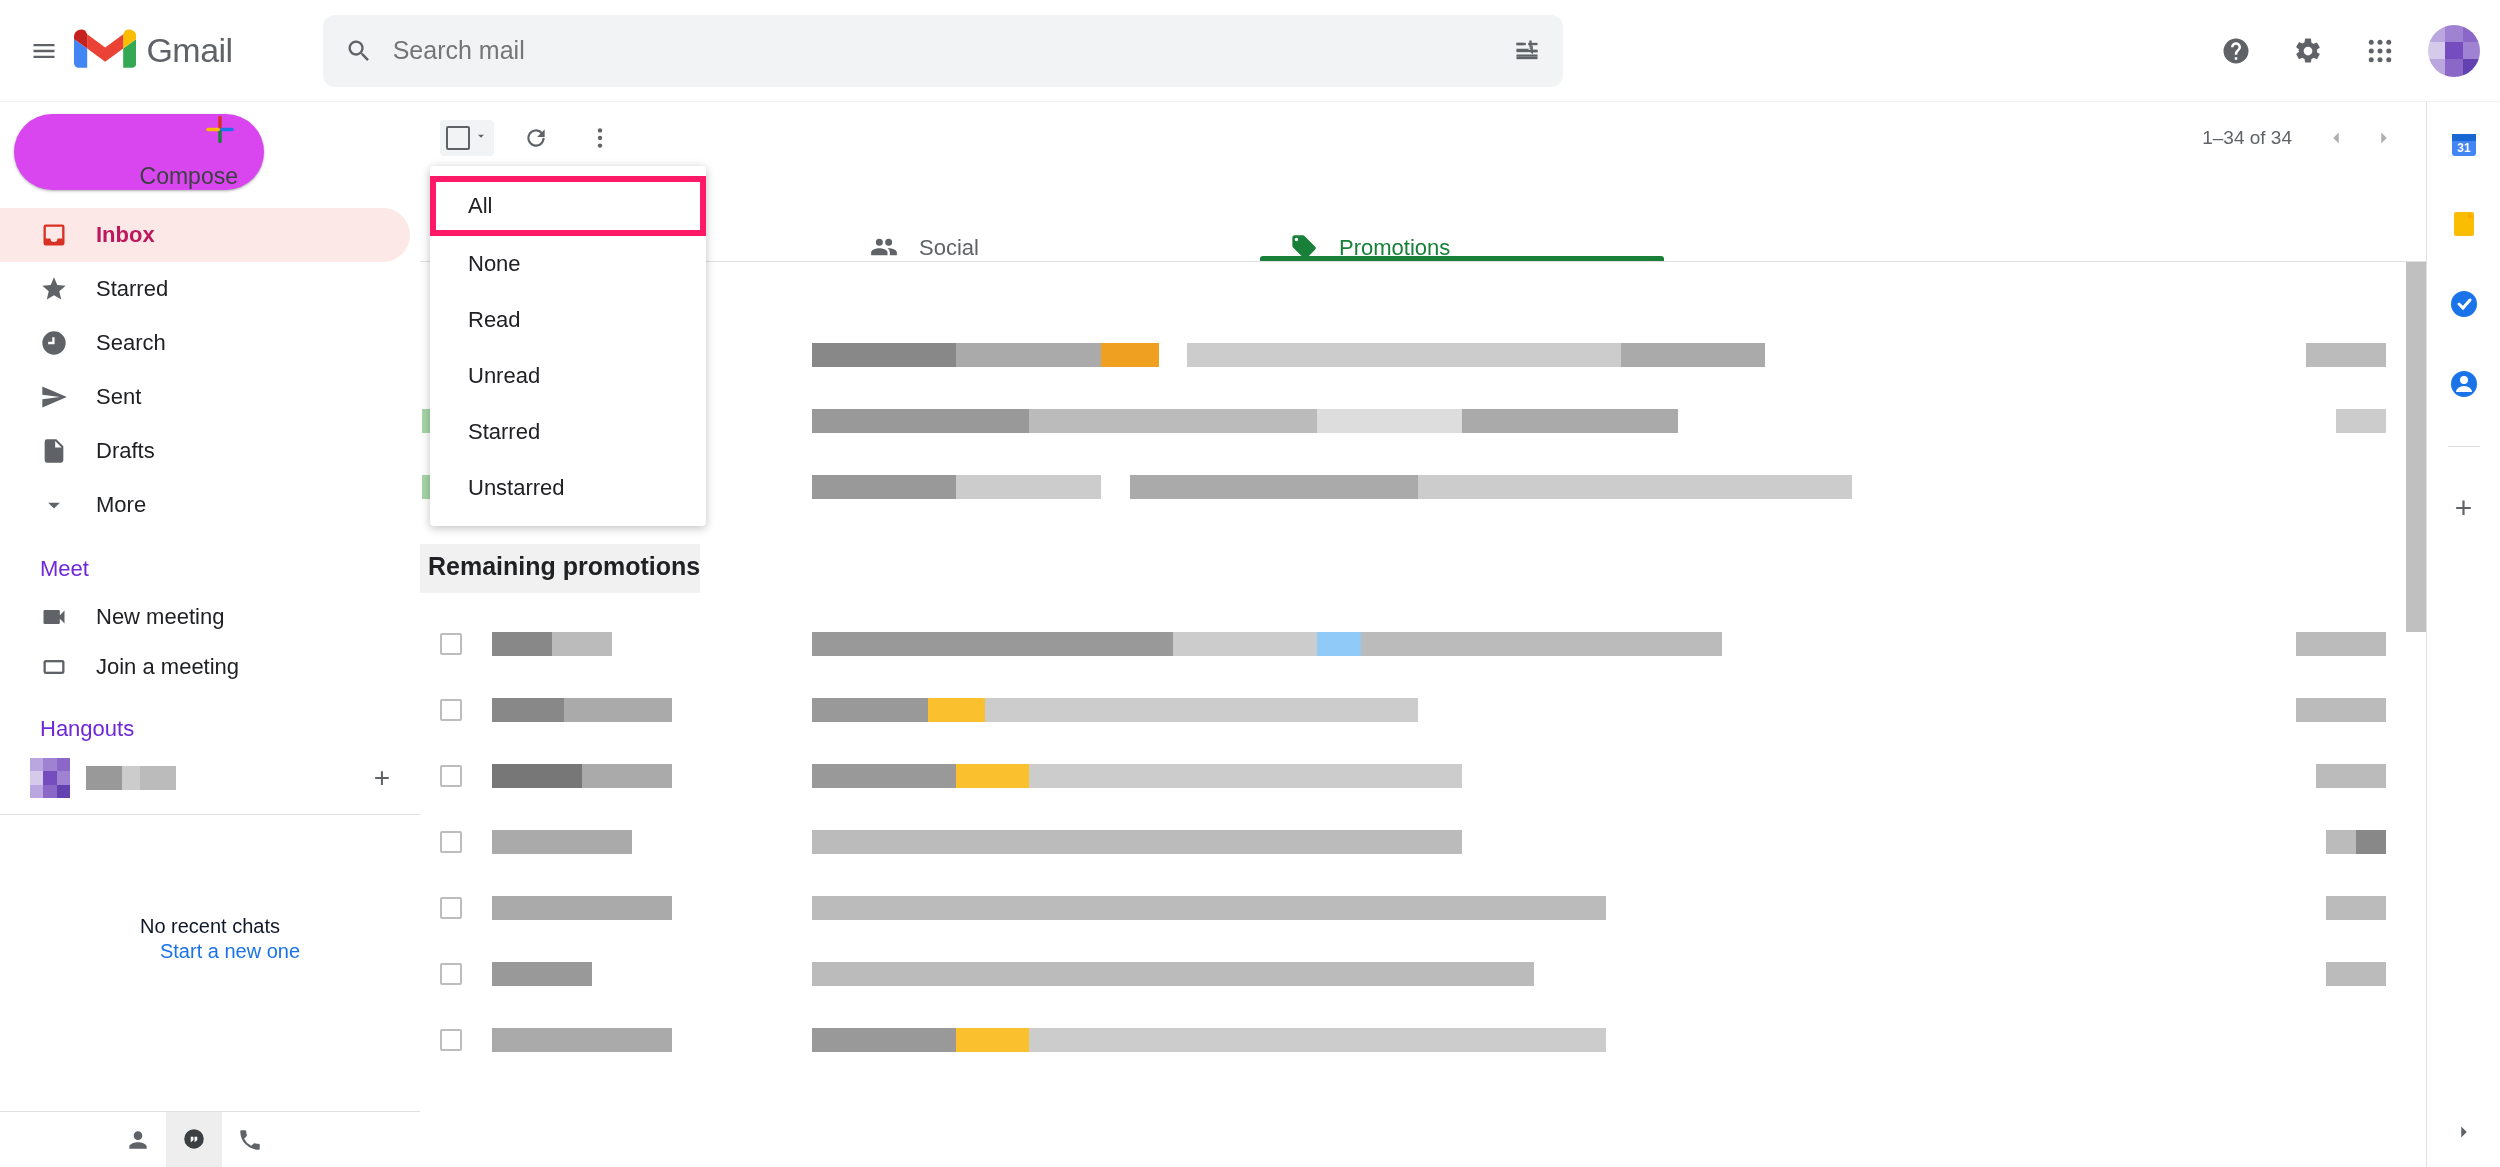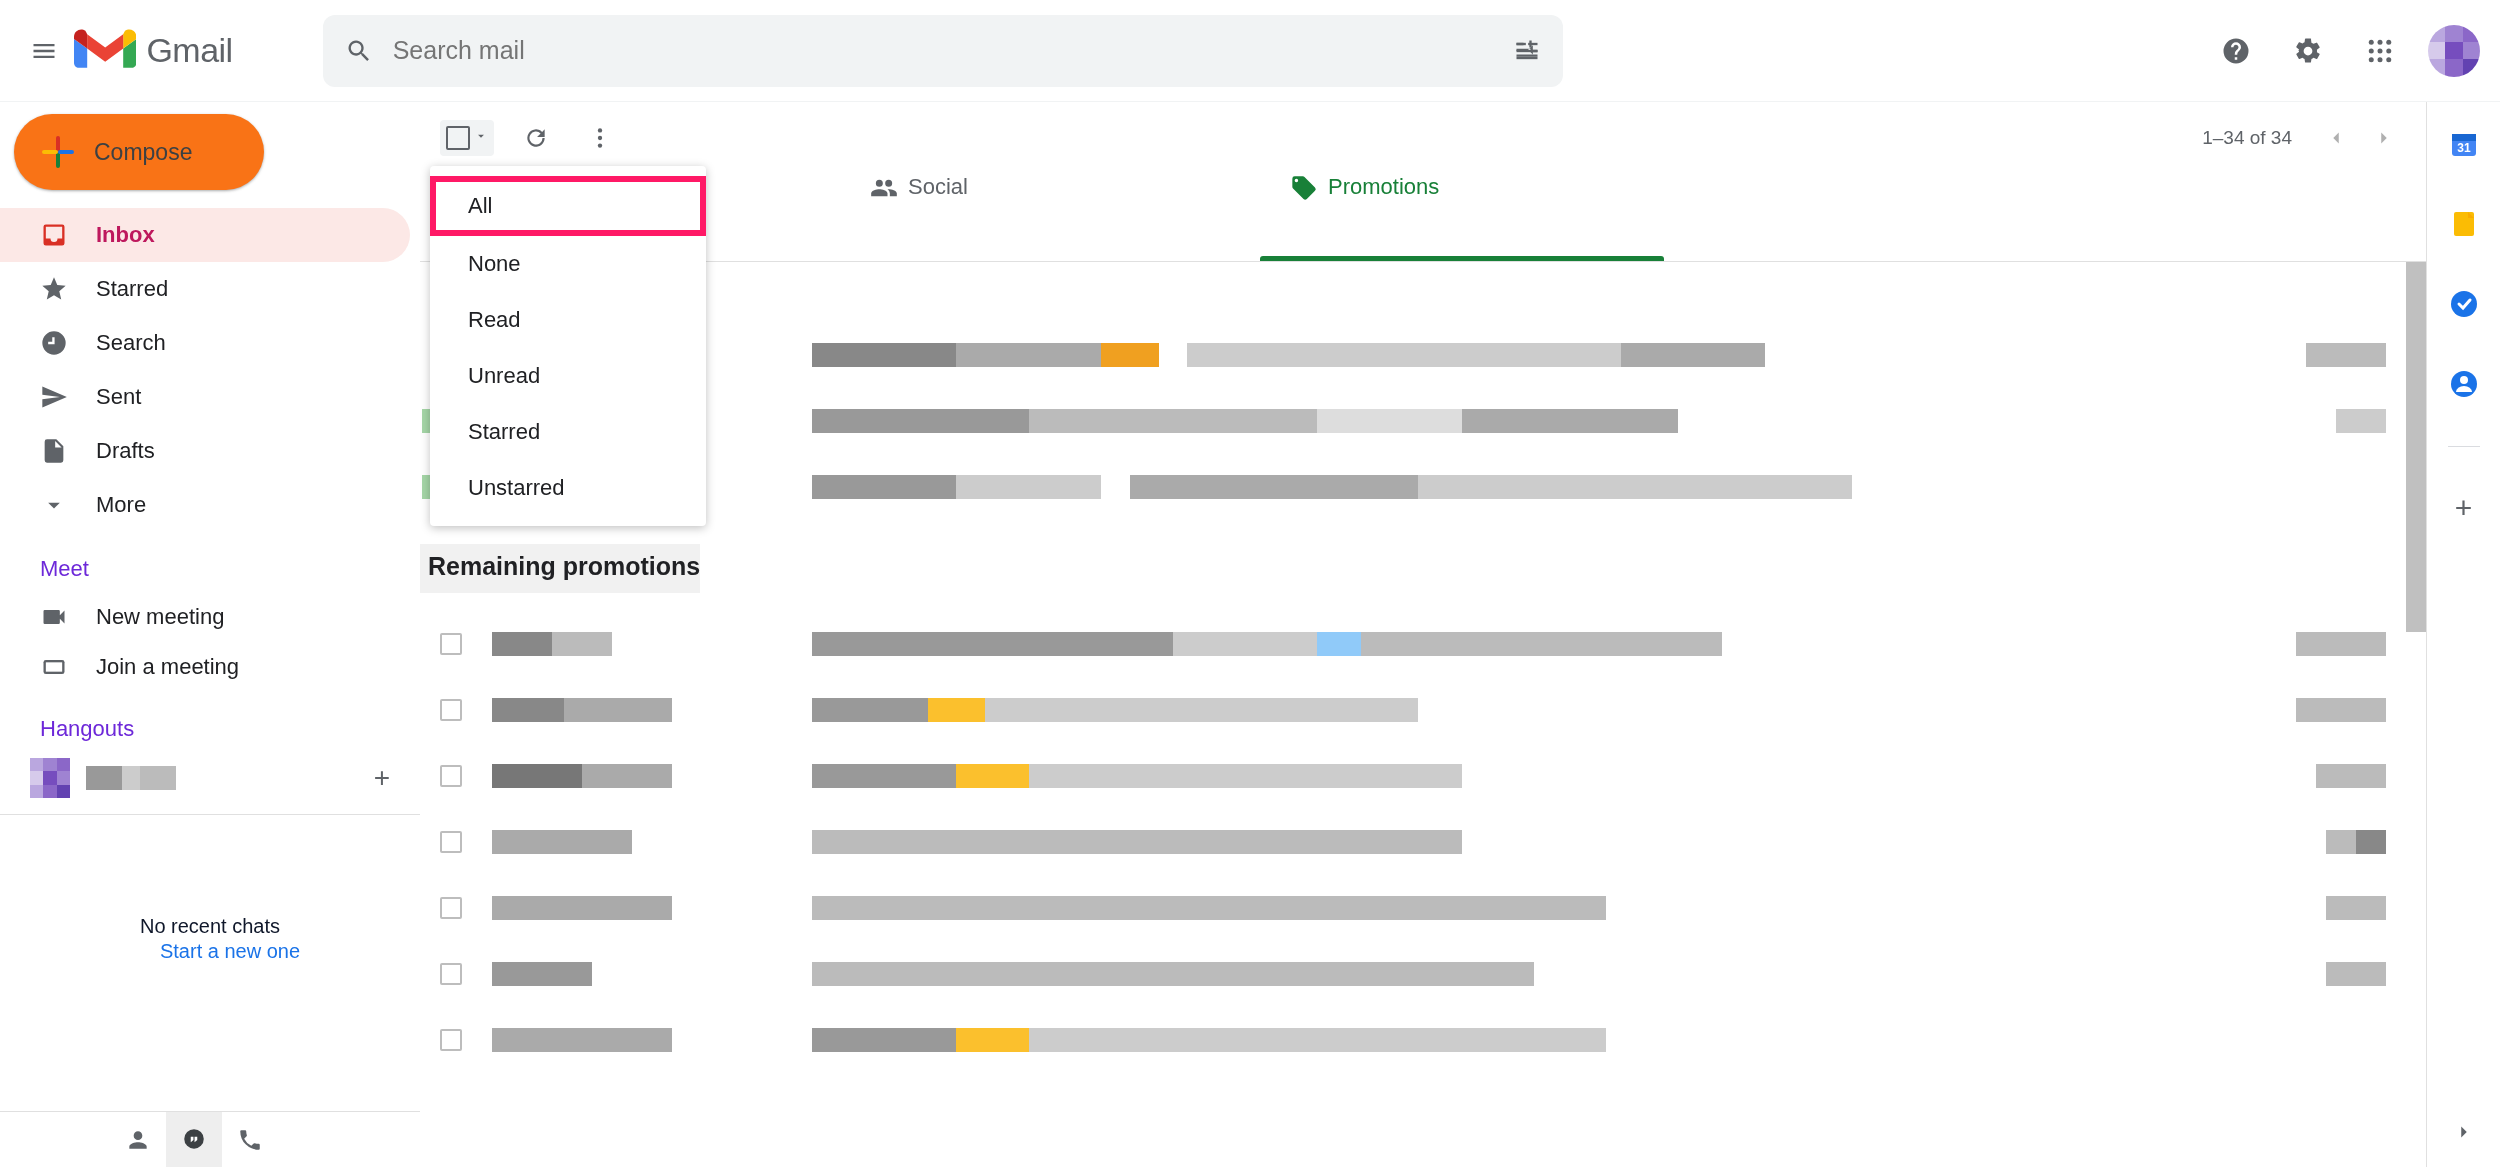--- a/index.html
+++ b/index.html
@@ -43,22 +43,23 @@
 
   
   .body { display:flex; height: calc(1167px - 102px); }
 
   
   .sidebar { width: 420px; padding-top: 12px; display:flex; flex-direction:column; }
   .compose-btn {
     margin: 0 0 18px 14px;
     width: 250px; height: 76px; border-radius: 40px;
     box-shadow: 0 1px 3px rgba(60,64,67,.3), 0 1px 2px rgba(60,64,67,.15);
-    display:flex; align-items:center; padding:0 26px; gap:18px; cursor:pointer;
-    background:#f97316;
+    display:flex; align-items:flex-end; padding:0 26px; gap:18px; cursor:pointer;
+    background:#d946ef;
+    flex-direction:column;
   }
   .compose-btn svg { width:36px; height:36px; }
   .compose-btn span { font-size:23px; color:#3c4043; font-weight:500;}
   .nav-item {
     height: 54px; display:flex; align-items:center; padding-left: 40px; gap: 28px;
     border-top-right-radius: 27px; border-bottom-right-radius: 27px; cursor:pointer;
     width: 410px;
   }
   .nav-item.active { background:#fce8e6; color:#d93025; font-weight:700; }
   .nav-item svg { width:28px; height:28px; fill:#5f6368; }
@@ -110,21 +111,21 @@
   .select-menu-item {
     height: 56px; display:flex; align-items:center; padding-left: 38px;
     font-size:22px; color:#202124; cursor:pointer;
   }
   .select-menu-item.highlighted {
     border: 6px solid #ff1966; height: 60px; padding-left: 32px;
   }
 
   
   .tabs { display:flex; height: 88px; border-bottom:1px solid #e0e0e0; padding-left: 420px;}
-  .tab { width: 420px; display:flex; align-items:flex-start; gap:10px; padding-left: 30px; cursor:pointer; position:relative;}
+  .tab { width: 420px; display:flex; align-items:flex-end; gap:21px; padding-left: 30px; cursor:pointer; position:relative;}
   .tab svg { width:28px; height:28px; fill:#5f6368;}
   .tab span { font-size:22px; color:#5f6368; font-weight:500; }
   .tab.active span { color:#188038; }
   .tab.active svg { fill:#188038; }
   .tab.active::after {
     content:''; position:absolute; bottom:0; left:0; right:16px; height:5px;
     background:#188038; border-top-left-radius:3px; border-top-right-radius:3px;
   }
 
   

